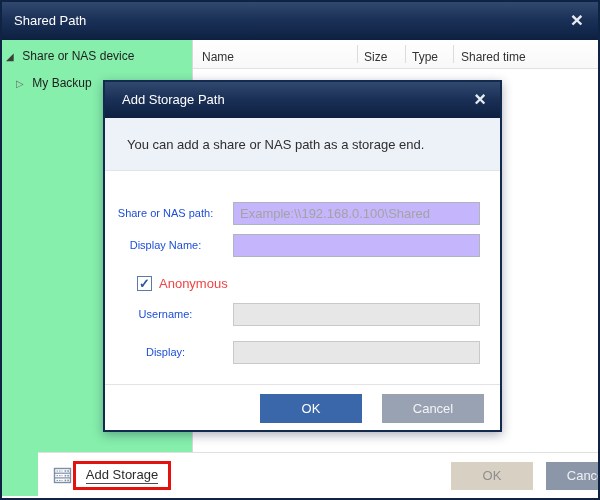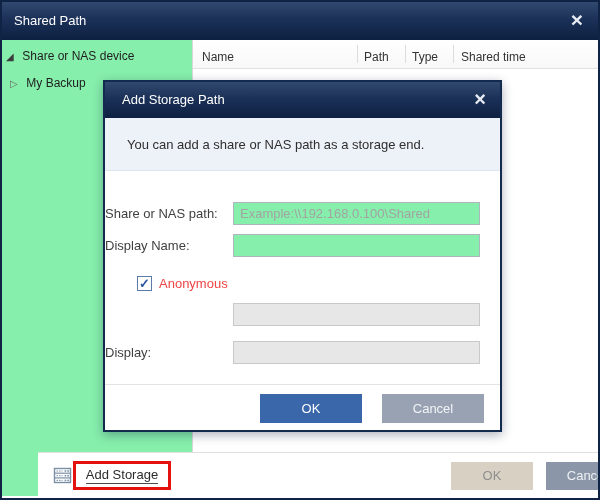--- a/index.html
+++ b/index.html
@@ -22,21 +22,21 @@
     font-weight: bold; cursor: pointer;
   }
 
   
   .tree-panel {
     position: absolute; left: 0; top: 38px; width: 191px; height: 456px;
     background: #86efac; border-right: 1px solid #d8d8d8;
   }
   .tree-item { font-size: 12px; color: #1e1e1e; line-height: 23px; white-space: nowrap; }
   .tree-item.root { padding-left: 4px; padding-top: 5px; }
-  .tree-item.child { padding-left: 8px; padding-top: 4px; }
+  .tree-item.child { padding-left: 14px; padding-top: 4px; }
   .tw { display: inline-block; width: 13px; font-size: 10px; color: #3c3c3c; }
   .tw.outline { color: #6b6b6b; }
 
   
   .table-header {
     position: absolute; left: 191px; top: 38px; right: 0; height: 29px;
     background: linear-gradient(180deg, #ffffff, #f8f8f8);
     border-bottom: 1px solid #e2e2e2; font-size: 12px; color: #333;
   }
   .th-col { position: absolute; top: 3px; line-height: 28px; }
@@ -75,26 +75,26 @@
     position: absolute; top: 0; right: 8px; width: 24px; height: 36px;
     color: #e8ecf2; font-size: 20px; line-height: 34px; text-align: center; font-weight: bold; cursor: pointer;
   }
   .modal-info {
     position: absolute; left: 0; top: 36px; right: 0; height: 53px;
     background: #edf1f8; border-bottom: 1px solid #dde5f0;
     display: flex; align-items: center; padding-left: 22px;
     font-size: 13px; color: #2e2e2e;
   }
   .fld-label {
-    position: absolute; left: 0; width: 121px; text-align: left;
-    font-size: 13px; color: #404040; line-height: 23px;
+    position: absolute; left: 0; width: 121px; text-align: center;
+    font-size: 11px; color: #1d4ed8; line-height: 23px;
   }
   .fld-input {
     position: absolute; left: 128px; width: 247px; height: 23px;
-    border: 1px solid #aeb5bd; background: #86efac; font-size: 13px; color: #333;
+    border: 1px solid #aeb5bd; background: #c4b5fd; font-size: 13px; color: #333;
     padding: 0 6px; font-family: "Liberation Sans", sans-serif; outline: none;
   }
   .fld-input::placeholder { color: #a3a3a3; opacity: 1; }
   .fld-input:disabled { background: #e7e7e7; border-color: #c9c9c9; }
   .checkbox {
     position: absolute; left: 32px; top: 194px; width: 15px; height: 15px;
     border: 1px solid #5b79ab; background: #fff; cursor: pointer;
     font-size: 13px; line-height: 13px; text-align: center; color: #2f57a0; font-weight: bold;
   }
   .checkbox-label { position: absolute; left: 54px; top: 194px; font-size: 13px; color: #ef4444; line-height: 16px; }
@@ -120,21 +120,21 @@
     </div>
     <div class="tree-item child">
       <span class="tw outline">▷</span>
       <span>My Backup</span>
     </div>
   </div>
 
   <div class="table-header">
     <span class="th-col" style="left:9px">Name</span>
     <div class="th-sep" style="left:164px"></div>
-    <span class="th-col" style="left:171px">Path</span>
+    <span class="th-col" style="left:171px">Size</span>
     <div class="th-sep" style="left:212px"></div>
     <span class="th-col" style="left:219px">Type</span>
     <div class="th-sep" style="left:260px"></div>
     <span class="th-col" style="left:268px">Shared time</span>
   </div>
 
   <div class="bottom-bar">
     <span class="storage-icon">
       <svg width="19" height="19" viewBox="0 0 19 19">
         <rect x="1.5" y="2.5" width="16" height="14" fill="none" stroke="#7b8fa5" stroke-width="1.4"></rect>
@@ -171,20 +171,21 @@
     <input class="fld-input" style="top: 120px;" type="text" placeholder="Example:\\192.168.0.100\Shared">
 
     <div class="fld-label" style="top:152px">Display Name:</div>
     <input class="fld-input" style="top: 152px;" type="text">
 
     <div class="checkbox">
       <span>✓</span>
     </div>
     <div class="checkbox-label">Anonymous</div>
 
+    <div class="fld-label" style="top:221px">Username:</div>
     <input class="fld-input" style="top: 221px;" type="text" disabled="">
 
     <div class="fld-label" style="top:259px">Display:</div>
     <input class="fld-input" style="top: 259px;" type="password" disabled="">
 
     <div class="modal-divider"></div>
     <div class="m-btn m-btn-ok">OK</div>
     <div class="m-btn m-btn-cancel">Cancel</div>
   </div>
 

